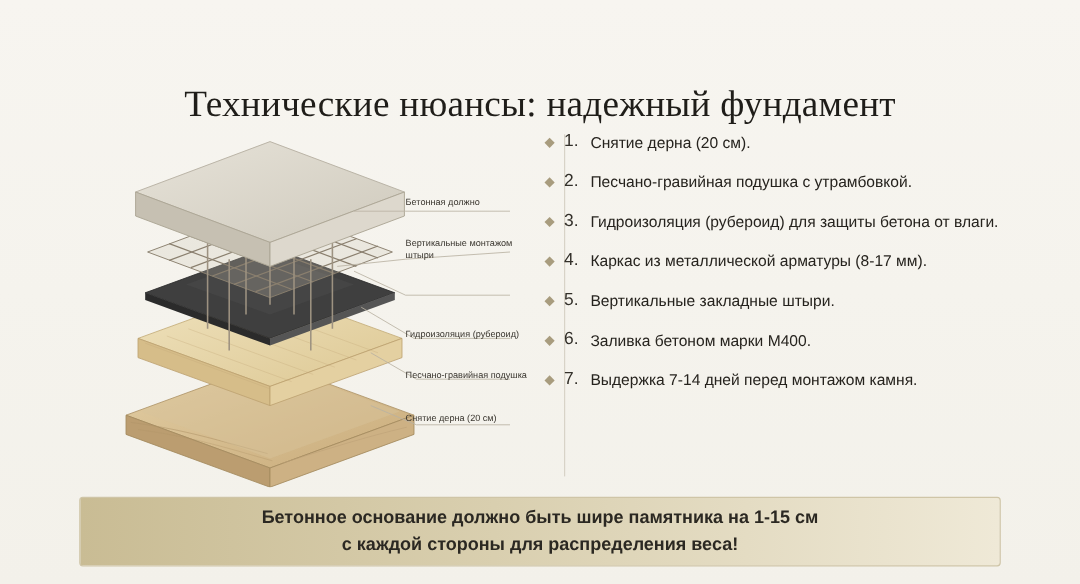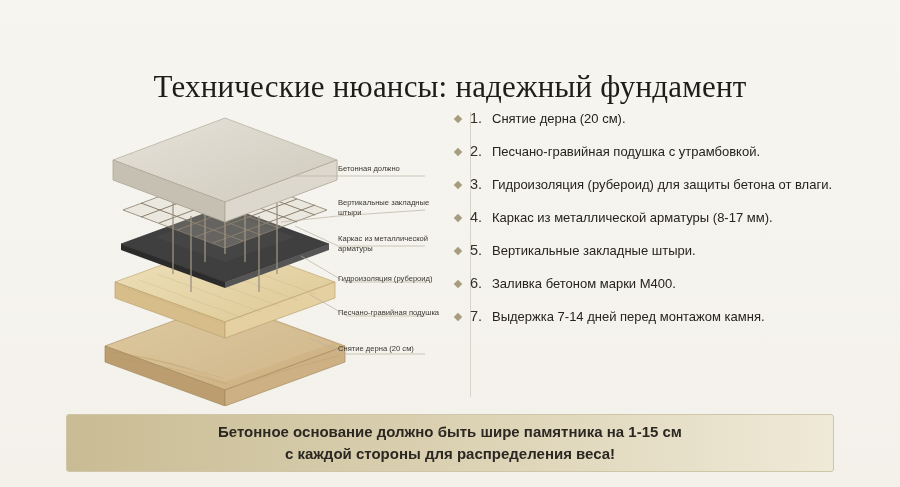--- a/index.html
+++ b/index.html
@@ -223,22 +223,21 @@
         <path d="M200,120 L243,140 L330,140"></path>
         <path d="M206,150 L250,176 L330,176"></path>
         <path d="M214,188 L252,210 L330,210"></path>
         <path d="M214,232 L252,248 L330,248"></path>
       </g>
     </svg>
   </div>
 
   <div class="callouts">
     <div class="callout" style="top:58px">Бетонная должно</div>
-    <div class="callout" style="top:92px">Вертикальные закладные штыри</div>
-    <div class="callout" style="top:128px">Каркас из металлической арматуры</div>
+    <div class="callout" style="top:92px">Вертикальные монтажом штыри</div>
     <div class="callout" style="top:168px">Гидроизоляция (рубероид)</div>
     <div class="callout" style="top:202px">Песчано-гравийная подушка</div>
     <div class="callout" style="top:238px">Снятие дерна (20 см)</div>
   </div>
 
   <div class="list-divider"></div>
   <div class="list">
 
     <div class="item">
       <span class="diamond"></span>

